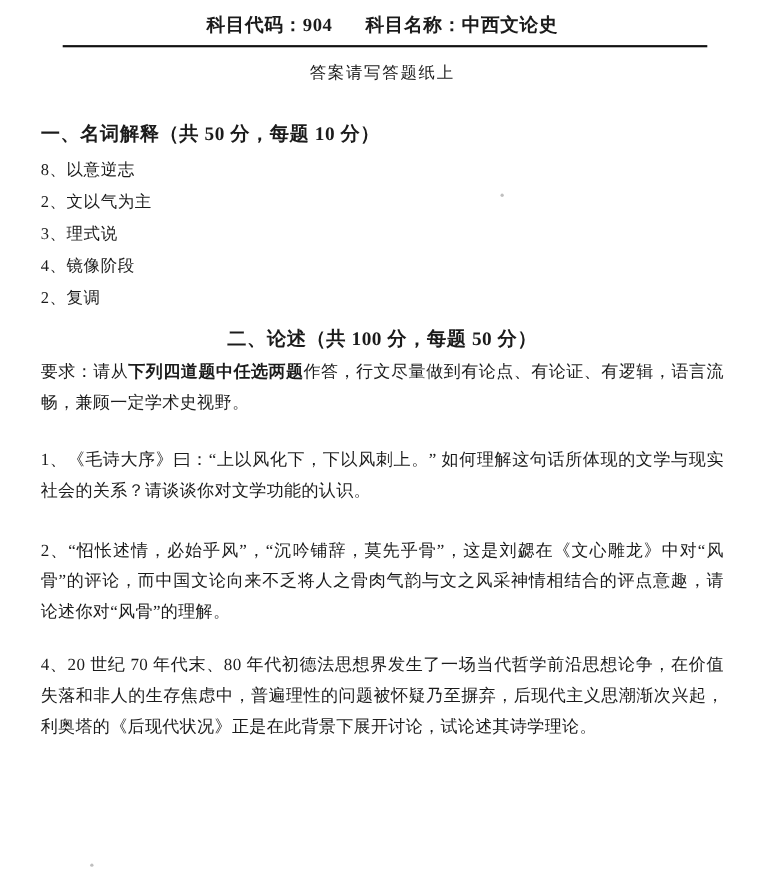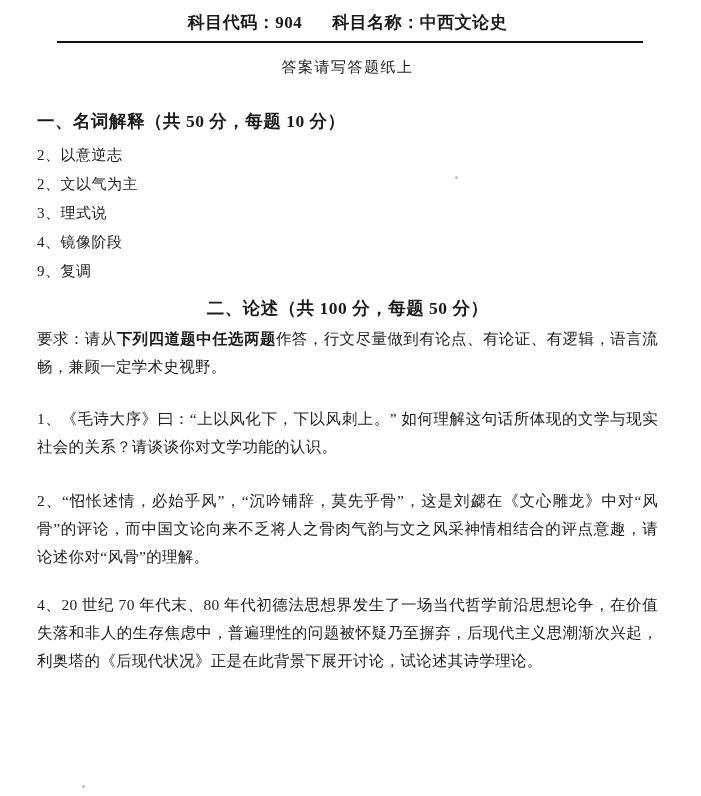--- a/index.html
+++ b/index.html
@@ -98,25 +98,25 @@
     <span class="header-group"><span>科目代码：</span><span>904</span></span><span class="header-group"><span>科目名称：</span><span>中西文论史</span></span>
   </div>
 
   <hr class="divider">
 
   <div class="notice">答案请写答题纸上</div>
 
   <div class="section-title title-terms">一、名词解释（共 50 分，每题 10 分）</div>
 
   <div class="term-list">
-    <div class="term-item">2、以意逆志</div>
+    <div class="term-item">8、以意逆志</div>
     <div class="term-item">2、文以气为主</div>
     <div class="term-item">3、理式说</div>
     <div class="term-item">4、镜像阶段</div>
-    <div class="term-item">9、复调</div>
+    <div class="term-item">2、复调</div>
   </div>
 
   <div class="section-title title-essay">二、论述（共 100 分，每题 50 分）</div>
 
   <p class="para requirement"><span>要求：请从</span><span class="req-em">下列四道题中任选两题</span><span>作答，行文尽量做到有论点、有论证、有逻辑，语言流畅，兼顾一定学术史视野。</span></p>
 
   <p class="para question q1">1、《毛诗大序》曰：“上以风化下，下以风刺上。” 如何理解这句话所体现的文学与现实社会的关系？请谈谈你对文学功能的认识。</p>
   <p class="para question q2">2、“怊怅述情，必始乎风”，“沉吟铺辞，莫先乎骨”，这是刘勰在《文心雕龙》中对“风骨”的评论，而中国文论向来不乏将人之骨肉气韵与文之风采神情相结合的评点意趣，请论述你对“风骨”的理解。</p>
   <p class="para question q4">4、20 世纪 70 年代末、80 年代初德法思想界发生了一场当代哲学前沿思想论争，在价值失落和非人的生存焦虑中，普遍理性的问题被怀疑乃至摒弃，后现代主义思潮渐次兴起，利奥塔的《后现代状况》正是在此背景下展开讨论，试论述其诗学理论。</p>
 

